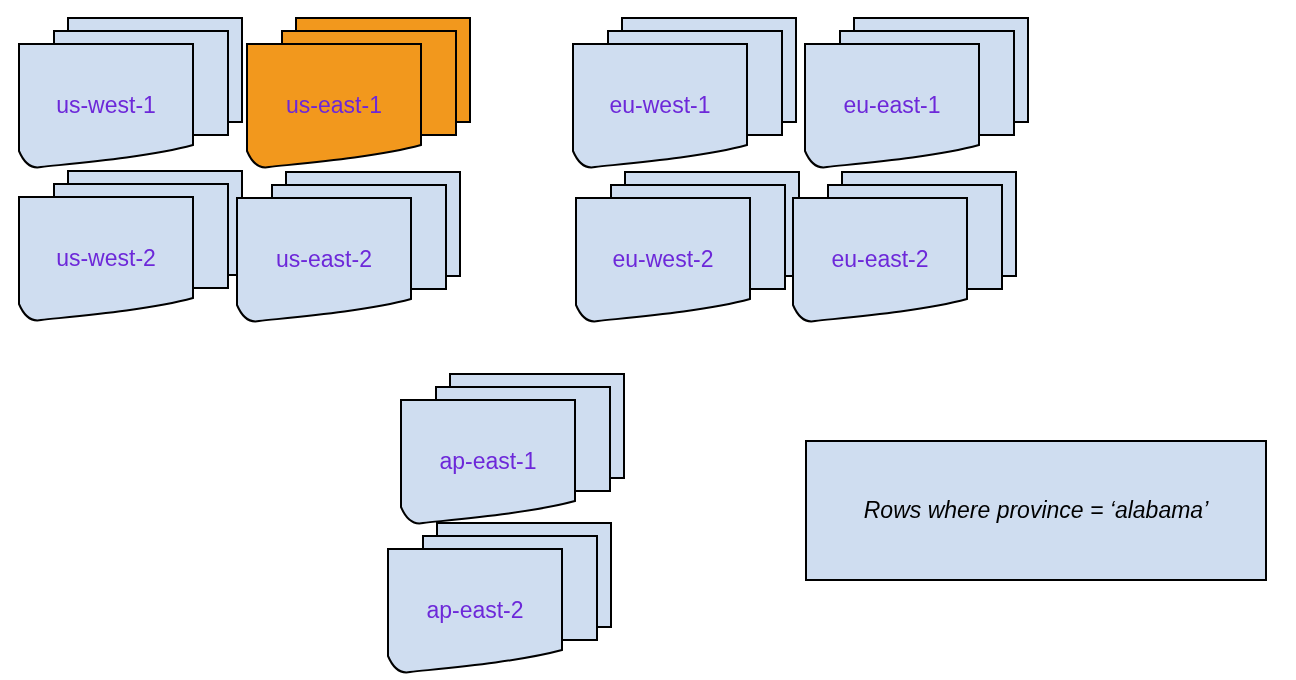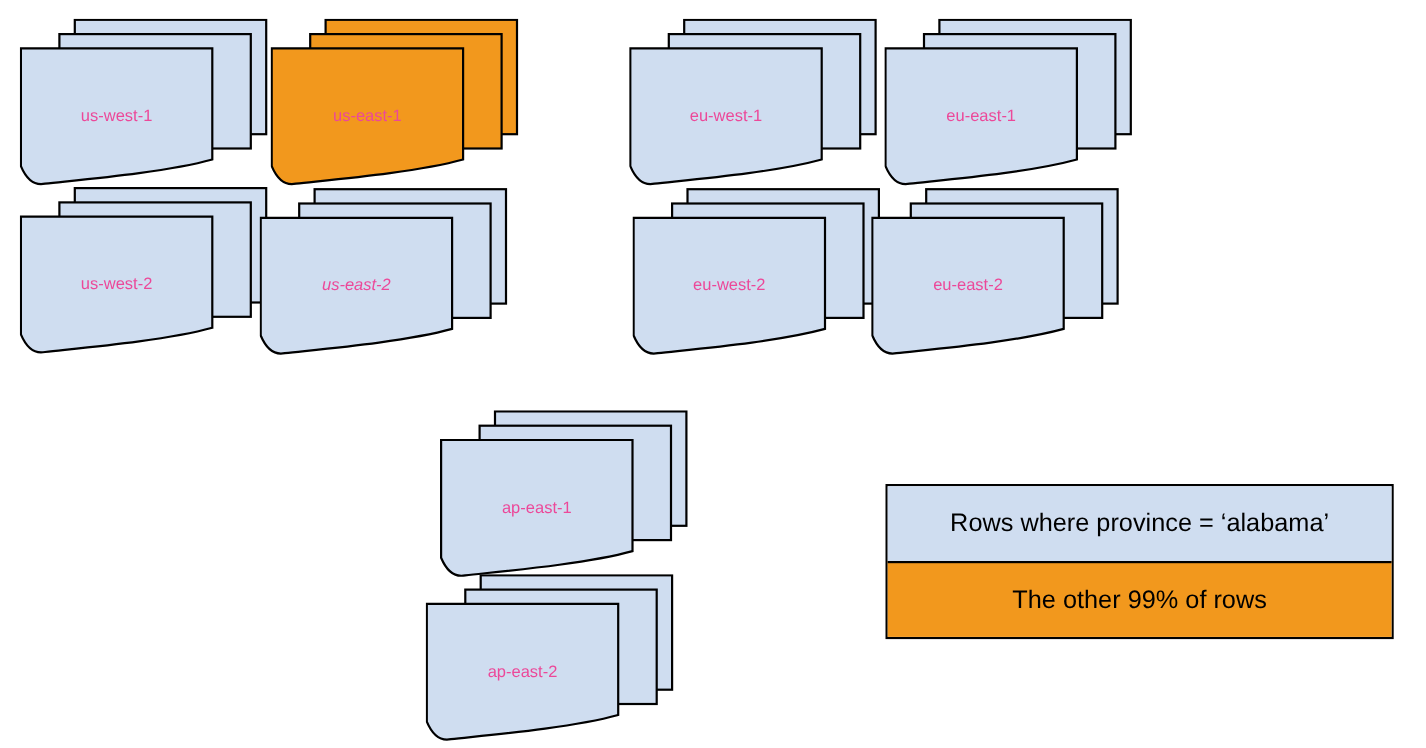--- a/index.html
+++ b/index.html
@@ -25,35 +25,36 @@
   .stack.orange svg { color: #f2981d; }
   .stack-label {
     position: absolute;
     left: 1px;
     top: 27px;
     width: 174px;
     height: 122px;
     display: flex;
     align-items: center;
     justify-content: center;
-    font-size: 15px;
-    color: #ec4899;
+    font-size: 23px;
+    color: #6d28d9;
     pointer-events: none;
     white-space: nowrap;
   }
   #legend {
     position: absolute;
     left: 805px;
     top: 440px;
     width: 462px;
     height: 141px;
     border: 2px solid #000000;
     box-sizing: border-box;
     display: flex;
     flex-direction: column;
+    font-style: italic;
   }
   .legend-row {
     flex: 1;
     display: flex;
     align-items: center;
     justify-content: center;
     font-size: 23px;
     color: #000000;
   }
   .legend-row.bg-blue { background: #cfddf0; }
@@ -103,21 +104,21 @@
     <div class="stack-label">eu-east-1</div>
   </div>
 
   <div class="stack blue" style="left:18px; top:170px;">
     <svg width="226" height="172" viewBox="0 0 226 172">
         <use href="#doc-stack"></use>
       </svg>
     <div class="stack-label">us-west-2</div>
   </div>
 
-  <div class="stack blue" style="left:236px; top:171px;font-style:italic;">
+  <div class="stack blue" style="left:236px; top:171px;">
     <svg width="226" height="172" viewBox="0 0 226 172">
         <use href="#doc-stack"></use>
       </svg>
     <div class="stack-label">us-east-2</div>
   </div>
 
   <div class="stack blue" style="left:575px; top:171px;">
     <svg width="226" height="172" viewBox="0 0 226 172">
         <use href="#doc-stack"></use>
       </svg>
@@ -142,18 +143,15 @@
     <svg width="226" height="172" viewBox="0 0 226 172">
         <use href="#doc-stack"></use>
       </svg>
     <div class="stack-label">ap-east-2</div>
   </div>
 
   <div id="legend">
     <div class="legend-row bg-blue">
       <span>Rows where province = ‘alabama’</span>
     </div>
-    <div class="legend-row bg-orange">
-      <span>The other 99% of rows</span>
-    </div>
   </div>
 
 </div>
 
 </body></html>

